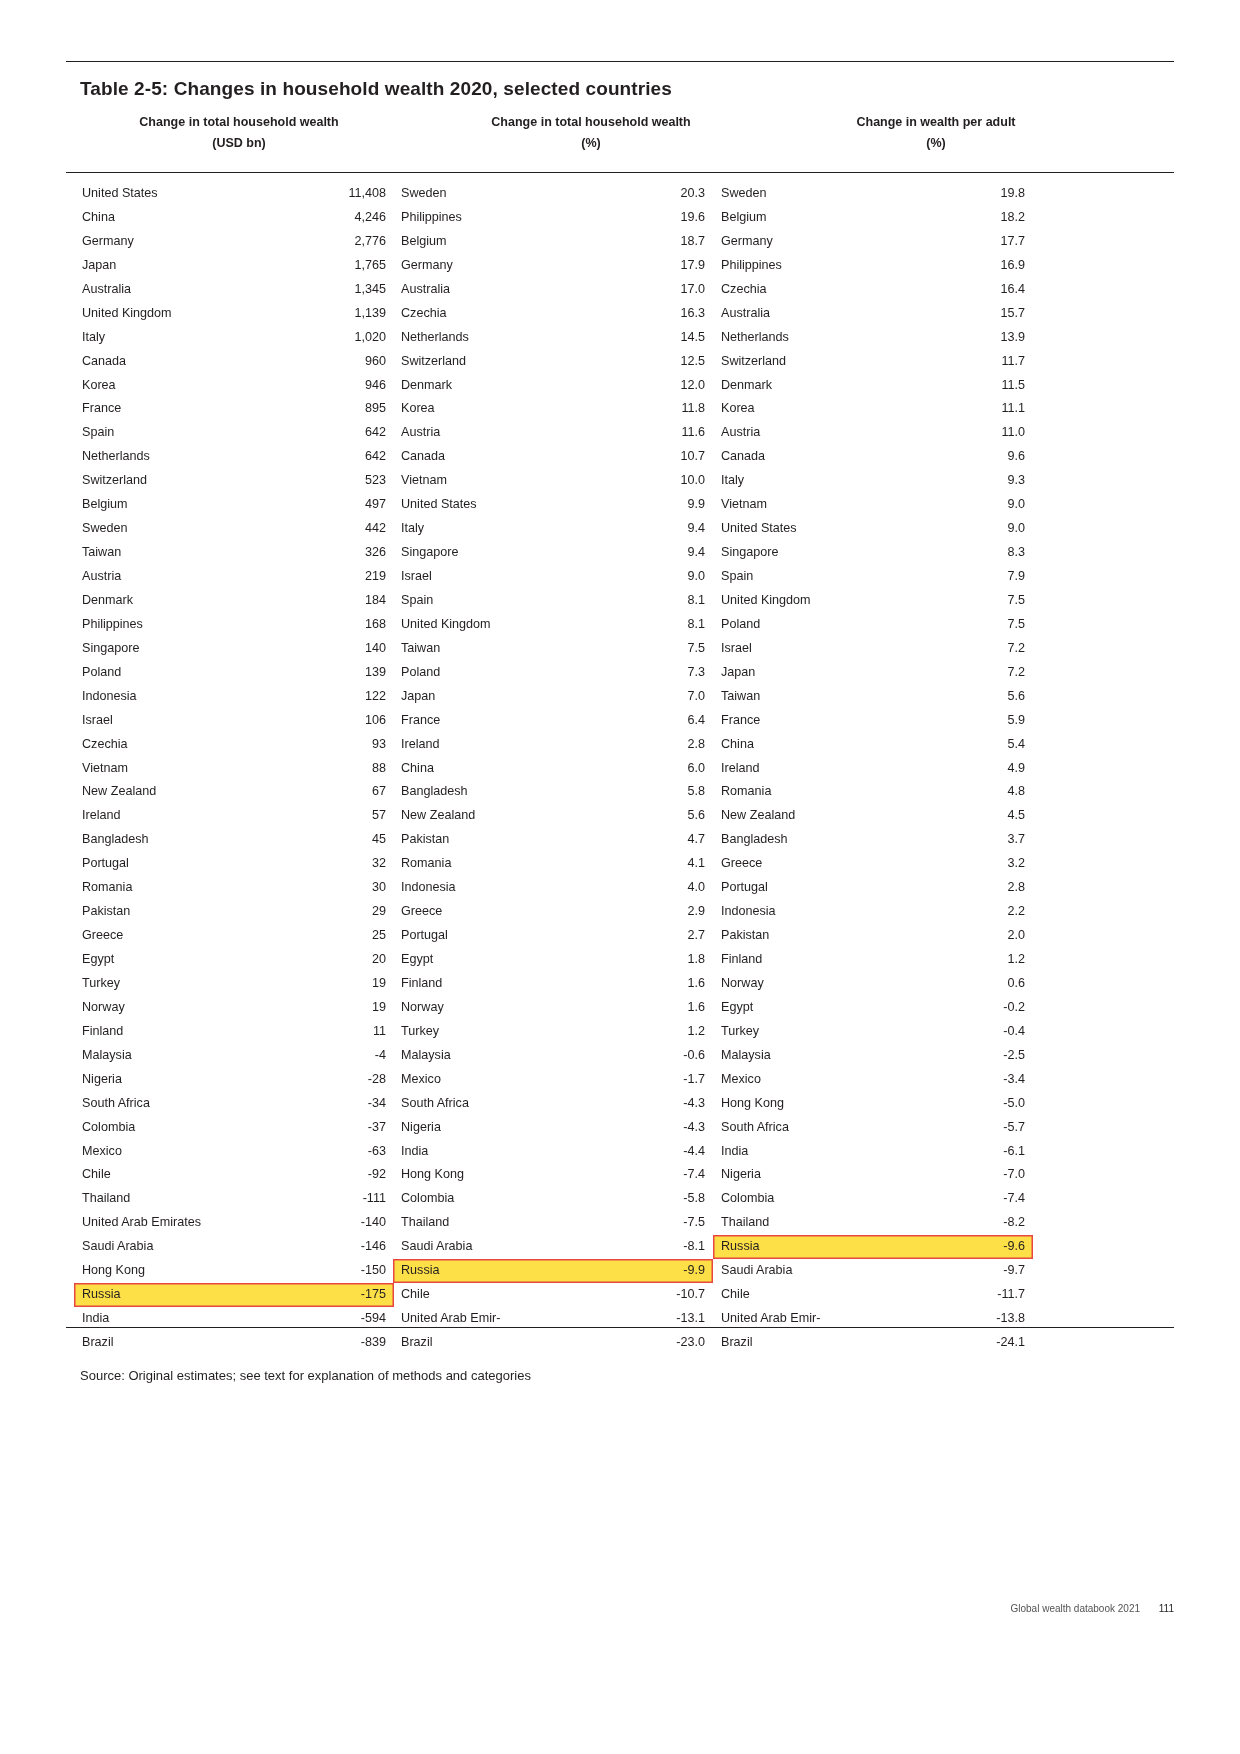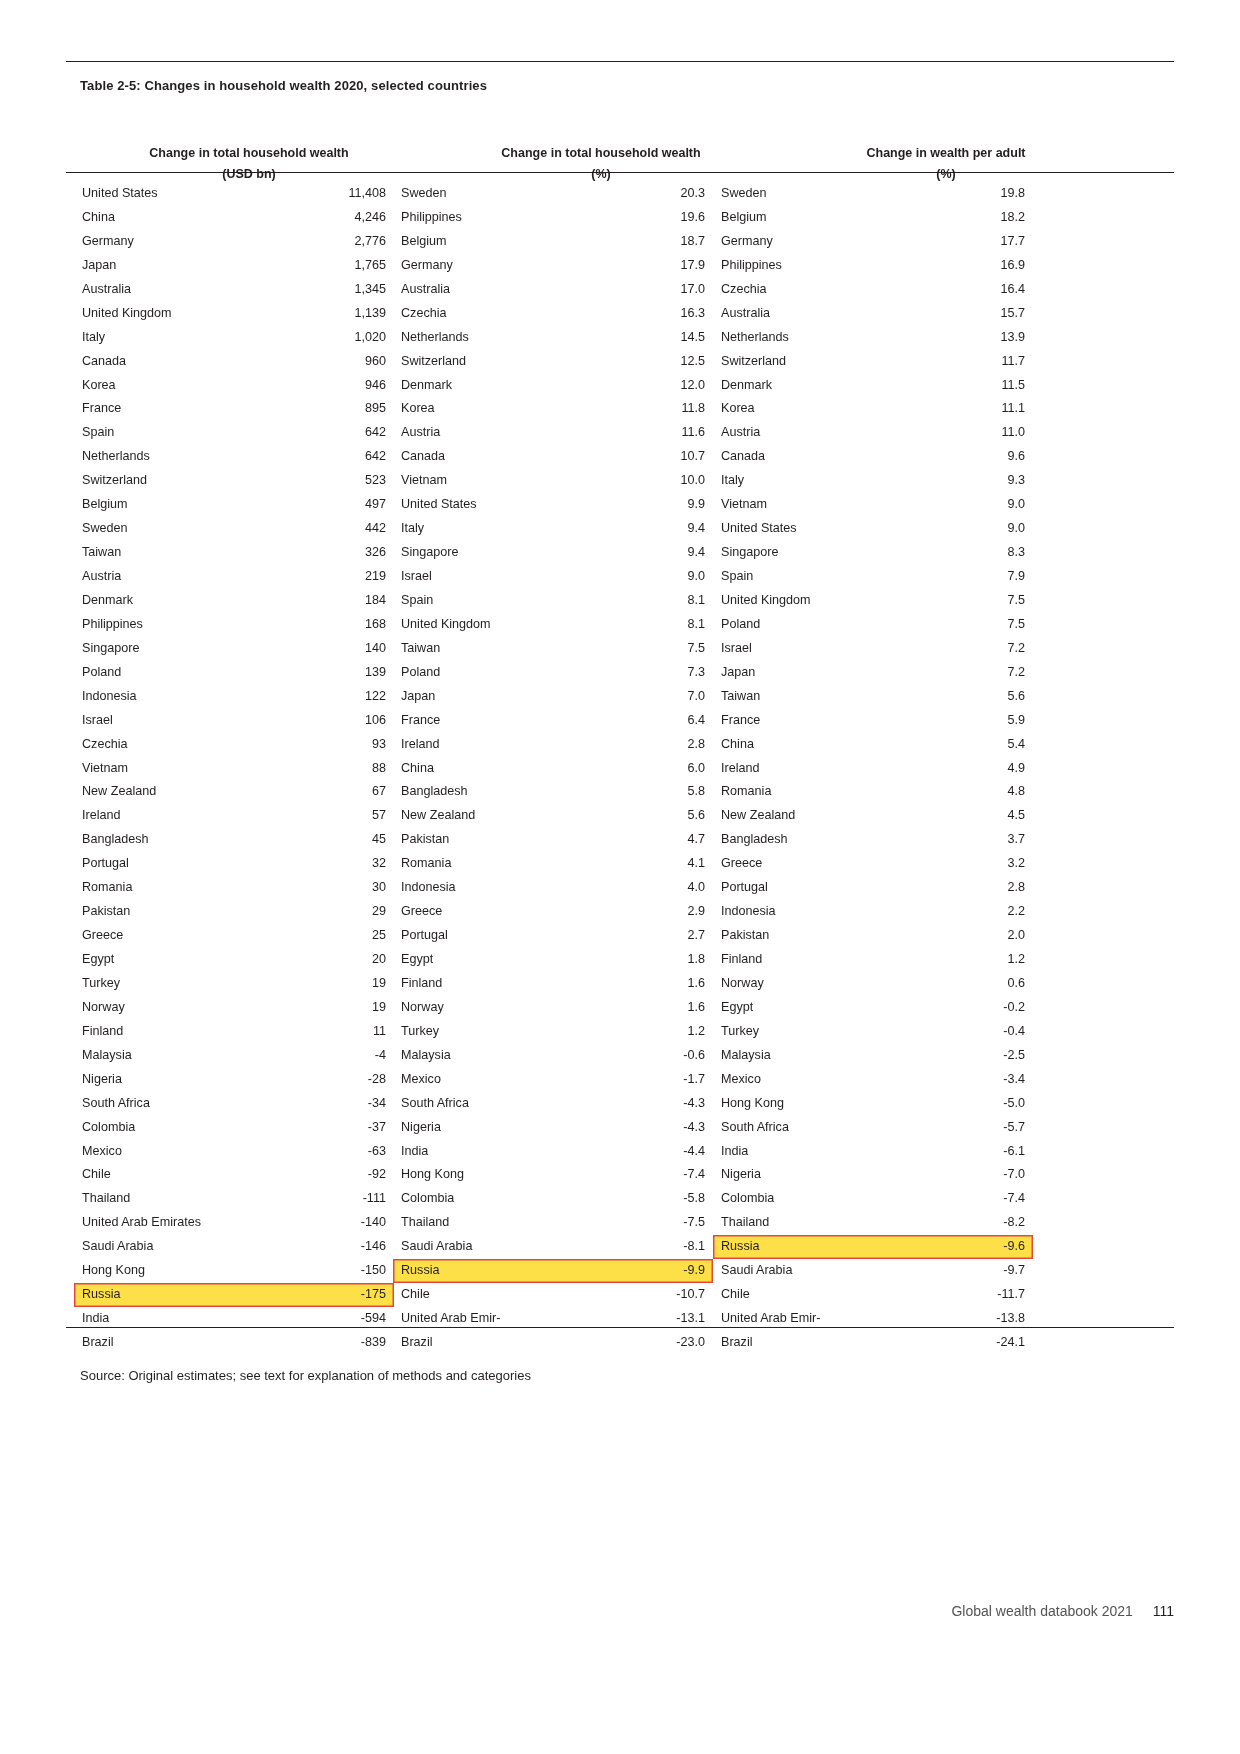--- a/index.html
+++ b/index.html
@@ -27,31 +27,30 @@
     left: 66px;
     top: 61px;
     width: 1108px;
     height: 1px;
     background: #231f20;
   }
   .title {
     position: absolute;
     left: 80px;
     top: 78px;
-    font-size: 13px;
+    font-size: 19px;
     font-weight: bold;
     letter-spacing: 0.1px;
   }
   .headers {
     position: absolute;
-    left: 76px;
+    left: 66px;
     top: 112px;
     width: 1108px;
     height: 58px;
-    margin-top: 31px;
   }
   .colhead {
     position: absolute;
     text-align: center;
     font-size: 12.5px;
     font-weight: bold;
     line-height: 21px;
   }
   .colhead .l2 { font-weight: bold; }
   .colhead.c1 { left: 8px;   width: 330px; }
@@ -112,21 +111,21 @@
     position: absolute;
     left: 80px;
     top: 1368px;
     font-size: 13px;
     color: #231f20;
   }
   .footer {
     position: absolute;
     right: 66px;
     top: 1603px;
-    font-size: 14px;
+    font-size: 10px;
     color: #555355;
     text-align: right;
   }
   .footer .pg { margin-left: 16px; color: #231f20; }
 </style>
 </head>
 <body>
 
 <div class="page">
 

